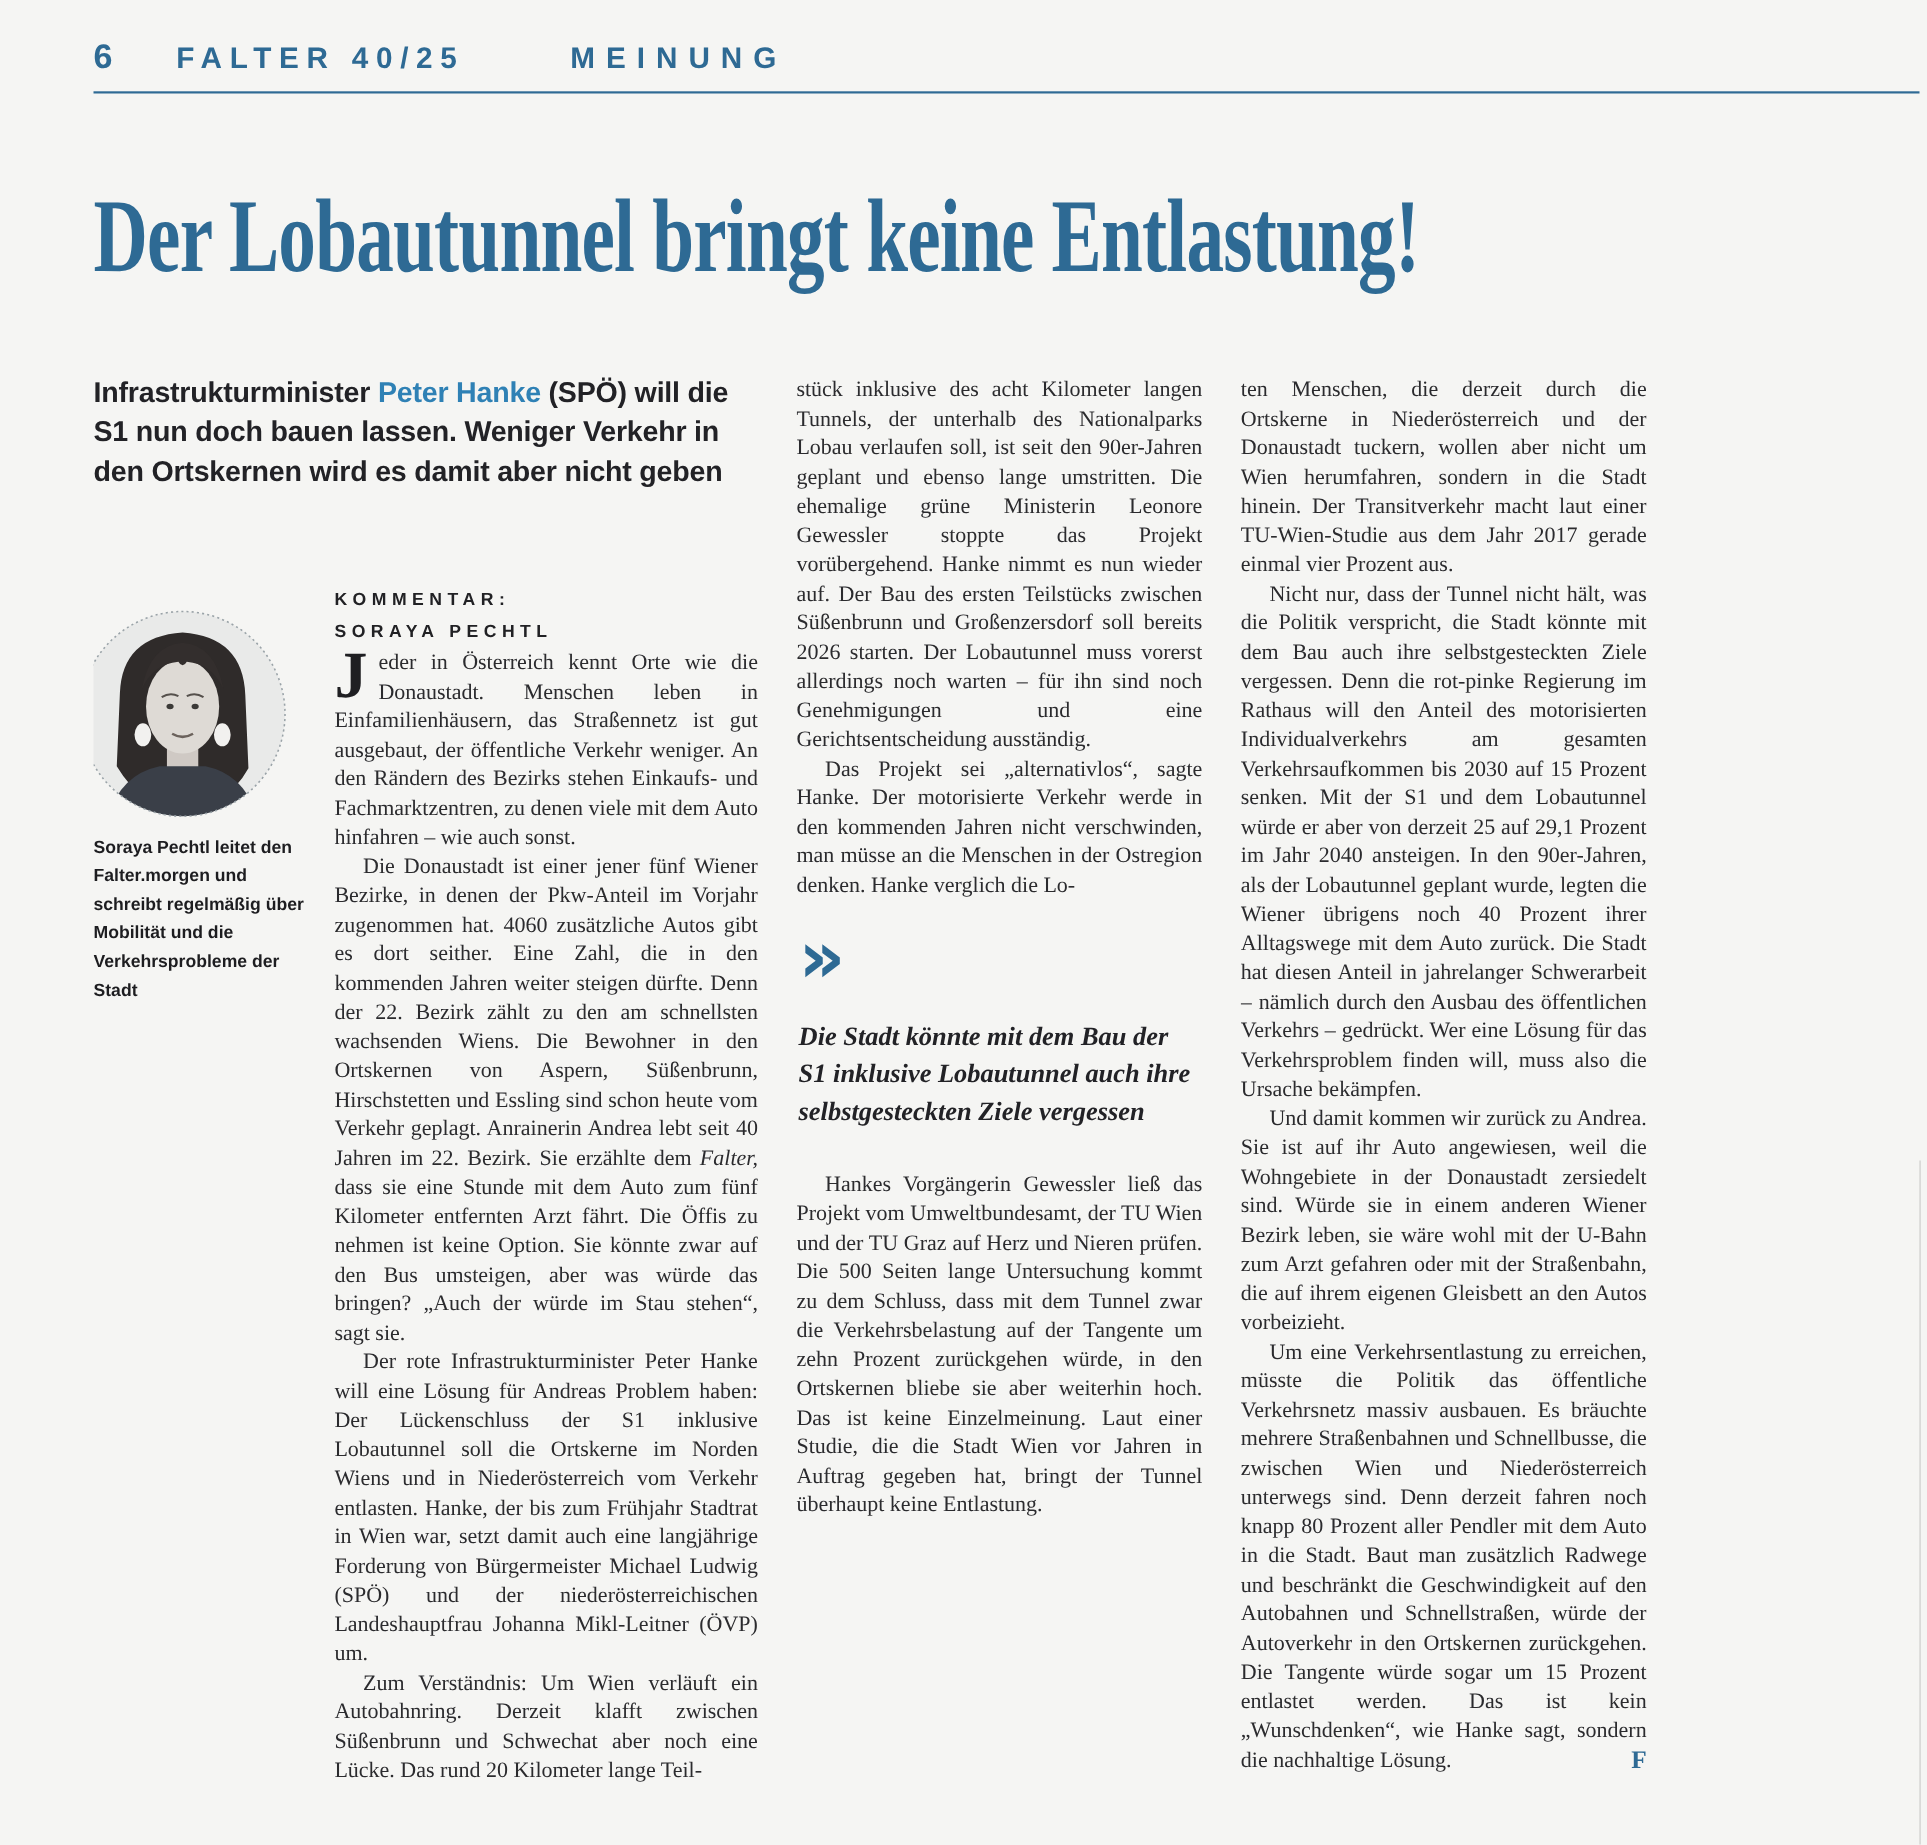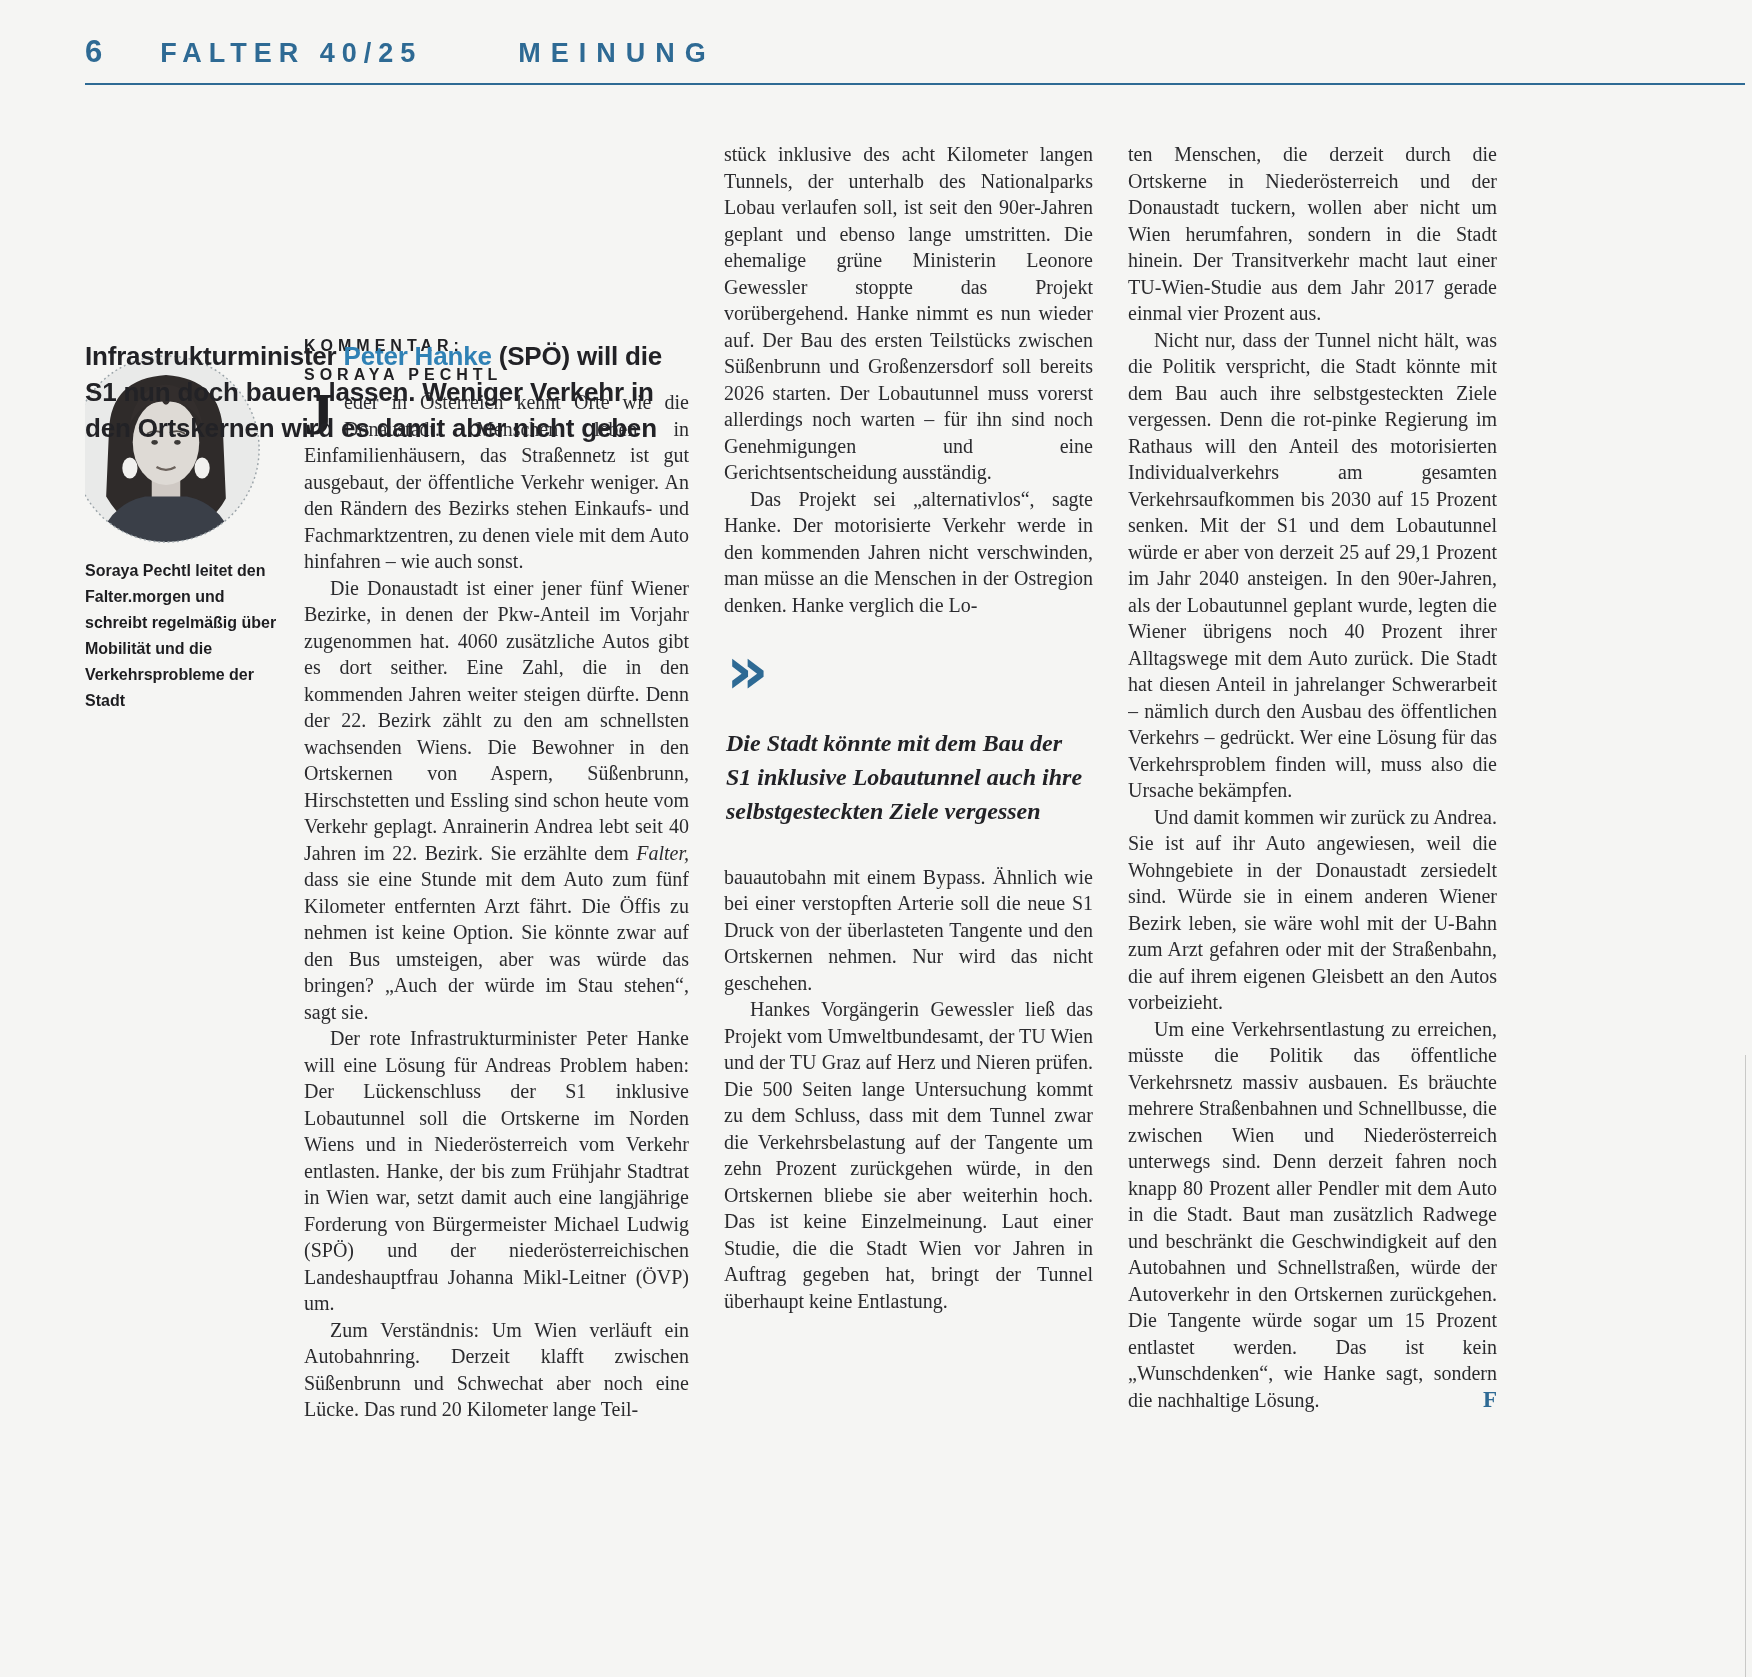--- a/index.html
+++ b/index.html
@@ -120,20 +120,23 @@
 <body>
 
 <div class="page">
 
   <div class="page-header">
     <span class="page-number">6</span>
     <span class="masthead">FALTER 40/25</span>
     <span class="section-label">MEINUNG</span>
   </div>
 
+  <div class="headline-wrap">
+    <h1 class="headline">Der Lobautunnel bringt keine Entlastung!</h1>
+  </div>
 
   <div class="standfirst"><span>Infrastrukturminister </span><span class="accent">Peter Hanke</span><span> (SPÖ) will die S1 nun doch bauen lassen. Weniger Verkehr in den Ortskernen wird es damit aber nicht geben</span></div>
 
   <div class="content-grid">
 
     <div class="rail">
       <div class="author-photo-wrap">
         <svg viewBox="0 0 200 200" width="190" height="190">
           <defs>
               <clipPath id="pc">
@@ -172,21 +175,20 @@
         <p class="body-p indent"><span>Zum Verständnis: Um Wien verläuft ein Autobahnring. Derzeit klafft zwischen Süßenbrunn und Schwechat aber noch eine Lücke. Das rund 20 Kilometer lange Teil-</span></p>
       </div>
 
     <div class="col col-2">
         <p class="body-p"><span>stück inklusive des acht Kilometer langen Tunnels, der unterhalb des Nationalparks Lobau verlaufen soll, ist seit den 90er-Jahren geplant und ebenso lange umstritten. Die ehemalige grüne Ministerin Leonore Gewessler stoppte das Projekt vorübergehend. Hanke nimmt es nun wieder auf. Der Bau des ersten Teilstücks zwischen Süßenbrunn und Großenzersdorf soll bereits 2026 starten. Der Lobautunnel muss vorerst allerdings noch warten – für ihn sind noch Genehmigungen und eine Gerichtsentscheidung ausständig.</span></p>
         <p class="body-p indent"><span>Das Projekt sei „alternativlos“, sagte Hanke. Der motorisierte Verkehr werde in den kommenden Jahren nicht verschwinden, man müsse an die Menschen in der Ostregion denken. Hanke verglich die Lo-</span></p>
         <figure class="pullquote">
           <div class="pq-mark">»</div>
           <blockquote class="pq-text">Die Stadt könnte mit dem Bau der S1 inklusive Lobautunnel auch ihre selbstgesteckten Ziele vergessen</blockquote>
         </figure>
-        <p class="body-p"><span>bauautobahn mit einem Bypass. Ähnlich wie bei einer verstopften Arterie soll die neue S1 Druck von der überlasteten Tangente und den Ortskernen nehmen. Nur wird das nicht geschehen.</span></p>
         <p class="body-p indent"><span>Hankes Vorgängerin Gewessler ließ das Projekt vom Umweltbundesamt, der TU Wien und der TU Graz auf Herz und Nieren prüfen. Die 500 Seiten lange Untersuchung kommt zu dem Schluss, dass mit dem Tunnel zwar die Verkehrsbelastung auf der Tangente um zehn Prozent zurückgehen würde, in den Ortskernen bliebe sie aber weiterhin hoch. Das ist keine Einzelmeinung. Laut einer Studie, die die Stadt Wien vor Jahren in Auftrag gegeben hat, bringt der Tunnel überhaupt keine Entlastung.</span></p>
       </div>
 
     <div class="col col-3">
         <p class="body-p"><span>ten Menschen, die derzeit durch die Ortskerne in Niederösterreich und der Donaustadt tuckern, wollen aber nicht um Wien herumfahren, sondern in die Stadt hinein. Der Transitverkehr macht laut einer TU-Wien-Studie aus dem Jahr 2017 gerade einmal vier Prozent aus.</span></p>
         <p class="body-p indent"><span>Nicht nur, dass der Tunnel nicht hält, was die Politik verspricht, die Stadt könnte mit dem Bau auch ihre selbstgesteckten Ziele vergessen. Denn die rot-pinke Regierung im Rathaus will den Anteil des motorisierten Individualverkehrs am gesamten Verkehrsaufkommen bis 2030 auf 15 Prozent senken. Mit der S1 und dem Lobautunnel würde er aber von derzeit 25 auf 29,1 Prozent im Jahr 2040 ansteigen. In den 90er-Jahren, als der Lobautunnel geplant wurde, legten die Wiener übrigens noch 40 Prozent ihrer Alltagswege mit dem Auto zurück. Die Stadt hat diesen Anteil in jahrelanger Schwerarbeit – nämlich durch den Ausbau des öffentlichen Verkehrs – gedrückt. Wer eine Lösung für das Verkehrsproblem finden will, muss also die Ursache bekämpfen.</span></p>
         <p class="body-p indent"><span>Und damit kommen wir zurück zu Andrea. Sie ist auf ihr Auto angewiesen, weil die Wohngebiete in der Donaustadt zersiedelt sind. Würde sie in einem anderen Wiener Bezirk leben, sie wäre wohl mit der U-Bahn zum Arzt gefahren oder mit der Straßenbahn, die auf ihrem eigenen Gleisbett an den Autos vorbeizieht.</span></p>
         <p class="body-p indent"><span>Um eine Verkehrsentlastung zu erreichen, müsste die Politik das öffentliche Verkehrsnetz massiv ausbauen. Es bräuchte mehrere Straßenbahnen und Schnellbusse, die zwischen Wien und Niederösterreich unterwegs sind. Denn derzeit fahren noch knapp 80 Prozent aller Pendler mit dem Auto in die Stadt. Baut man zusätzlich Radwege und beschränkt die Geschwindigkeit auf den Autobahnen und Schnellstraßen, würde der Autoverkehr in den Ortskernen zurückgehen. Die Tangente würde sogar um 15 Prozent entlastet werden. Das ist kein „Wunschdenken“, wie Hanke sagt, sondern die nachhaltige Lösung.</span><span class="endmark">F</span></p>
       </div>
 

